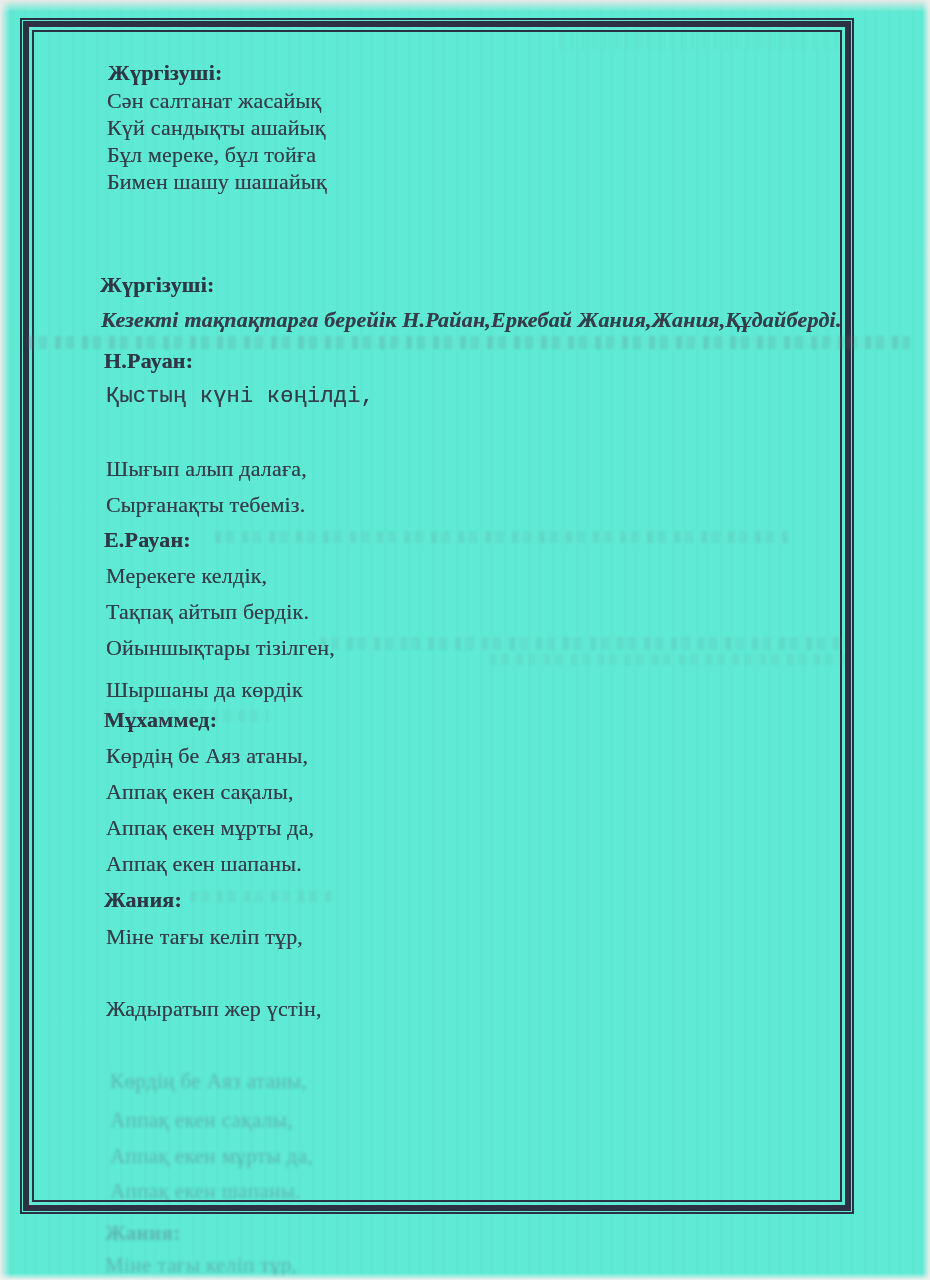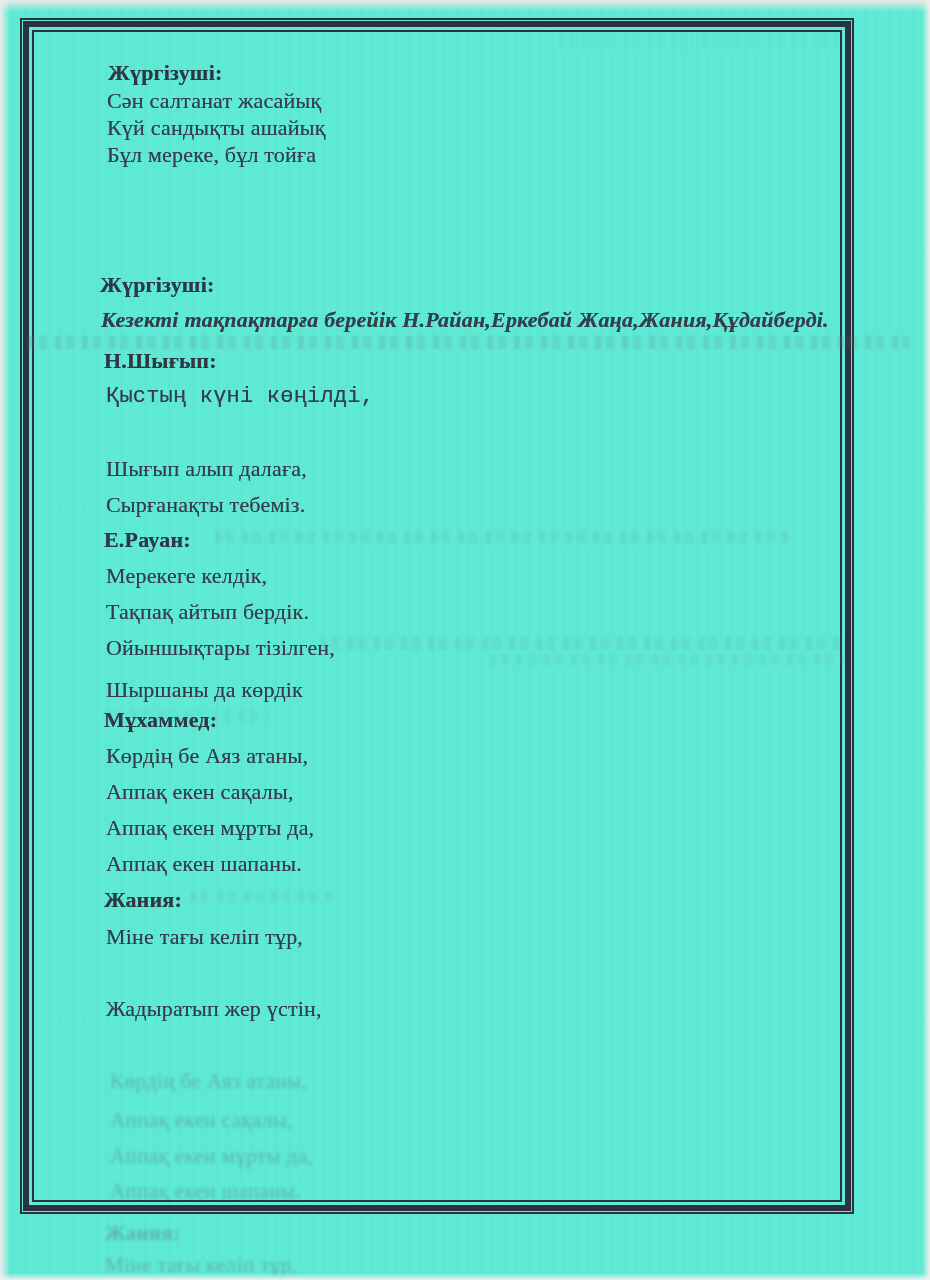--- a/index.html
+++ b/index.html
@@ -80,28 +80,29 @@
       <div class="f3"></div>
     </div>
   </div>
 
   <div class="speckle" style="left:560px;top:30px;width:282px;height:20px;"></div>
 
   <div class="ln b" style="left:108px;top:60px;">Жүргізуші:</div>
   <div class="ln" style="left:107px;top:88px;">Сән салтанат жасайық</div>
   <div class="ln" style="left:107px;top:115px;">Күй сандықты ашайық</div>
   <div class="ln" style="left:107px;top:142px;">Бұл мереке, бұл тойға</div>
+  <div class="ln" style="left:107px;top:169px;">Бимен шашу шашайық</div>
 
 
   <div class="ln b" style="left:100px;top:272px;">Жүргізуші:</div>
-  <div class="ln bi" style="left:101px;top:307px;">Кезекті тақпақтарға берейік Н.Райан,Еркебай Жаңа,Жания,Құдайберді.</div>
+  <div class="ln bi" style="left:101px;top:307px;">Кезекті тақпақтарға берейік Н.Райан,Еркебай Жания,Жания,Құдайберді.</div>
 
   <div class="smear" style="left:28px;top:336px;width:882px;height:13px;"></div>
 
-  <div class="ln b" style="left:104px;top:348px;">Н.Шығып:</div>
+  <div class="ln b" style="left:104px;top:348px;">Н.Рауан:</div>
   <div class="ln" style="left:106px;top:384px;font-family:Liberation Mono, monospace;">Қыстың күні көңілді,</div>
   <div class="ln" style="left:106px;top:492px;">Сырғанақты тебеміз.</div>
   <div class="ln" style="left:106px;top:456px;">Шығып алып далаға,</div>
 
   <div class="ln b" style="left:104px;top:527px;">Е.Рауан:</div>
   <div class="smear light" style="left:215px;top:531px;width:575px;height:12px;"></div>
   <div class="ln" style="left:106px;top:563px;">Мерекеге келдік,</div>
   <div class="ln" style="left:106px;top:599px;">Тақпақ айтып бердік.</div>
   <div class="ln" style="left:106px;top:635px;">Ойыншықтары тізілген,</div>
   <div class="smear light" style="left:320px;top:637px;width:524px;height:13px;"></div>

